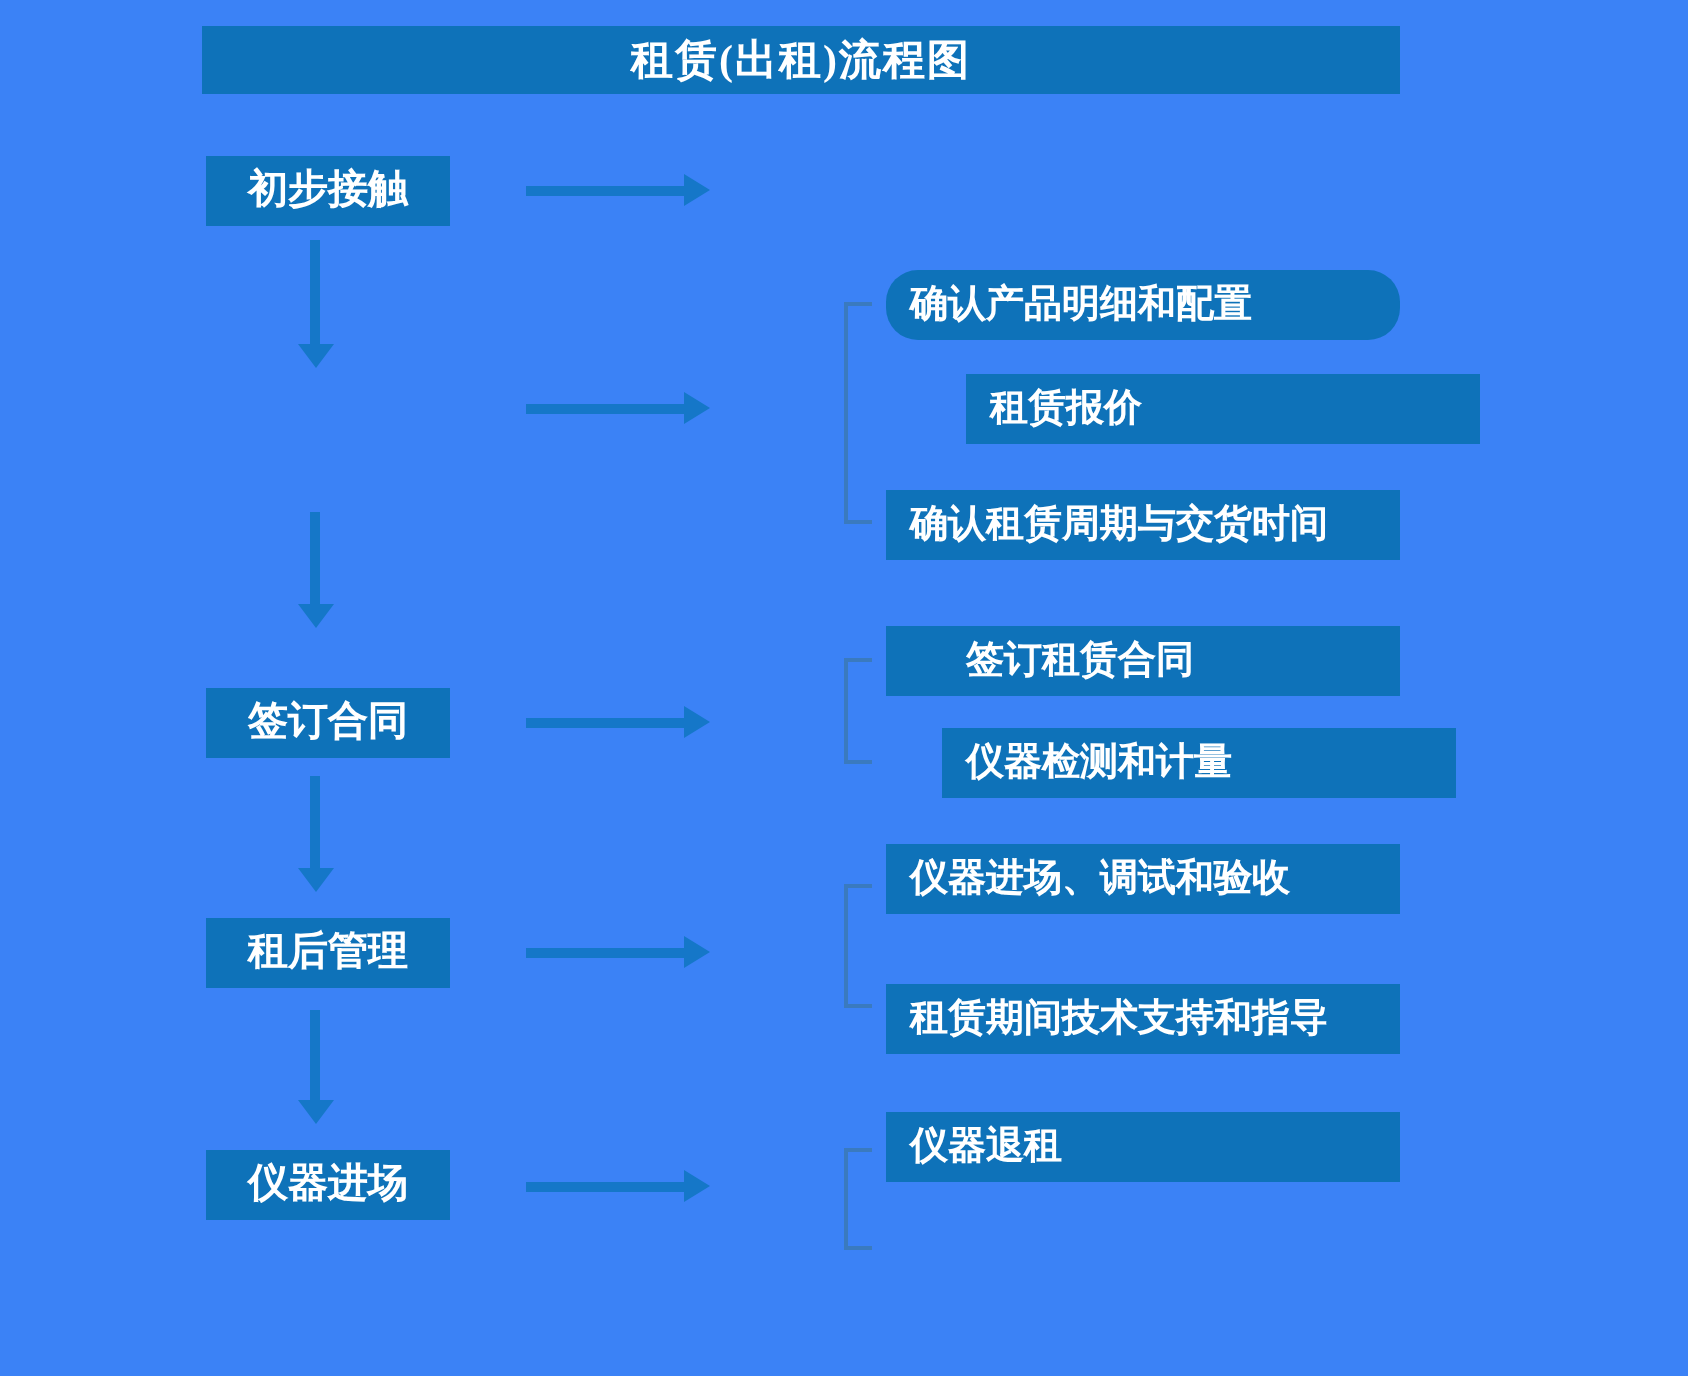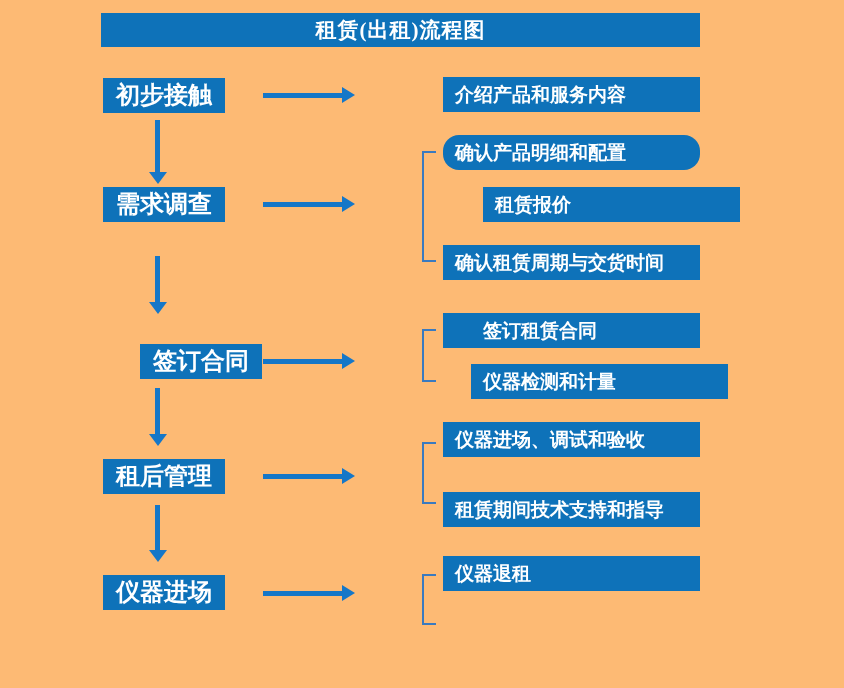--- a/index.html
+++ b/index.html
@@ -1,32 +1,32 @@
 <!DOCTYPE html>
 <html><head>
 <meta charset="utf-8">
 <style>
   html,body{margin:0;padding:0;background:#ffffff;}
   .canvas{
-    position:relative;width:844px;height:688px;background:#fdba74;overflow:hidden;
+    position:relative;width:844px;height:688px;background:#3b82f6;overflow:hidden;
     font-family:"Liberation Serif", serif;
   }
   .box{
     position:absolute;background:#0e72b9;color:#ffffff;font-weight:bold;
     box-sizing:border-box;
   }
   .title-bar{
     left:101px;top:13px;width:599px;height:34px;line-height:34px;
     text-align:center;font-size:21px;letter-spacing:1px;
   }
   .step{
     left:103px;width:122px;height:35px;line-height:35px;
-    text-align:center;font-size:24px;
+    text-align:center;font-size:20px;
   }
-  .lb1{top:78px;} .lb2{top:187px;} .lb3{top:344px;margin-left:37px;} .lb4{top:459px;} .lb5{top:575px;}
+  .lb1{top:78px;} .lb2{top:187px;} .lb3{top:344px;} .lb4{top:459px;} .lb5{top:575px;}
   .detail{
     left:443px;width:257px;height:35px;line-height:35px;
     text-align:left;padding-left:12px;font-size:19px;
   }
   .rb1{top:77px;}  .rb2{top:135px;border-radius:16px;} .rb3{top:187px;margin-left:40px;} .rb4{top:245px;}
   .rb5{top:313px;padding-left:40px;} .rb6{top:364px;margin-left:28px;} .rb7{top:422px;} .rb8{top:492px;}
   .rb9{top:556px;} .rb10{top:609px;}
 
   
   .h-arrow{position:absolute;left:263px;width:92px;height:16px;}
@@ -58,21 +58,20 @@
   .bk4{top:574px;height:51px;}
 </style>
 </head>
 <body>
 
 <div class="canvas">
 
   <div class="box title-bar">租赁(出租)流程图</div>
 
   <div class="box step lb1">初步接触</div>
-  <div class="box step lb2">需求调查</div>
   <div class="box step lb3">签订合同</div>
   <div class="box step lb4">租后管理</div>
   <div class="box step lb5">仪器进场</div>
 
   <div class="v-arrow va1">
     <div class="shaft"></div>
     <div class="head"></div>
   </div>
   <div class="v-arrow va2">
     <div class="shaft"></div>
@@ -106,21 +105,20 @@
   <div class="h-arrow ha5">
     <div class="shaft"></div>
     <div class="head"></div>
   </div>
 
   <div class="bracket bk1"></div>
   <div class="bracket bk2"></div>
   <div class="bracket bk3"></div>
   <div class="bracket bk4"></div>
 
-  <div class="box detail rb1">介绍产品和服务内容</div>
   <div class="box detail rb2">确认产品明细和配置</div>
   <div class="box detail rb3">租赁报价</div>
   <div class="box detail rb4">确认租赁周期与交货时间</div>
   <div class="box detail rb5">签订租赁合同</div>
   <div class="box detail rb6">仪器检测和计量</div>
   <div class="box detail rb7">仪器进场、调试和验收</div>
   <div class="box detail rb8">租赁期间技术支持和指导</div>
   <div class="box detail rb9">仪器退租</div>
 
 </div>

